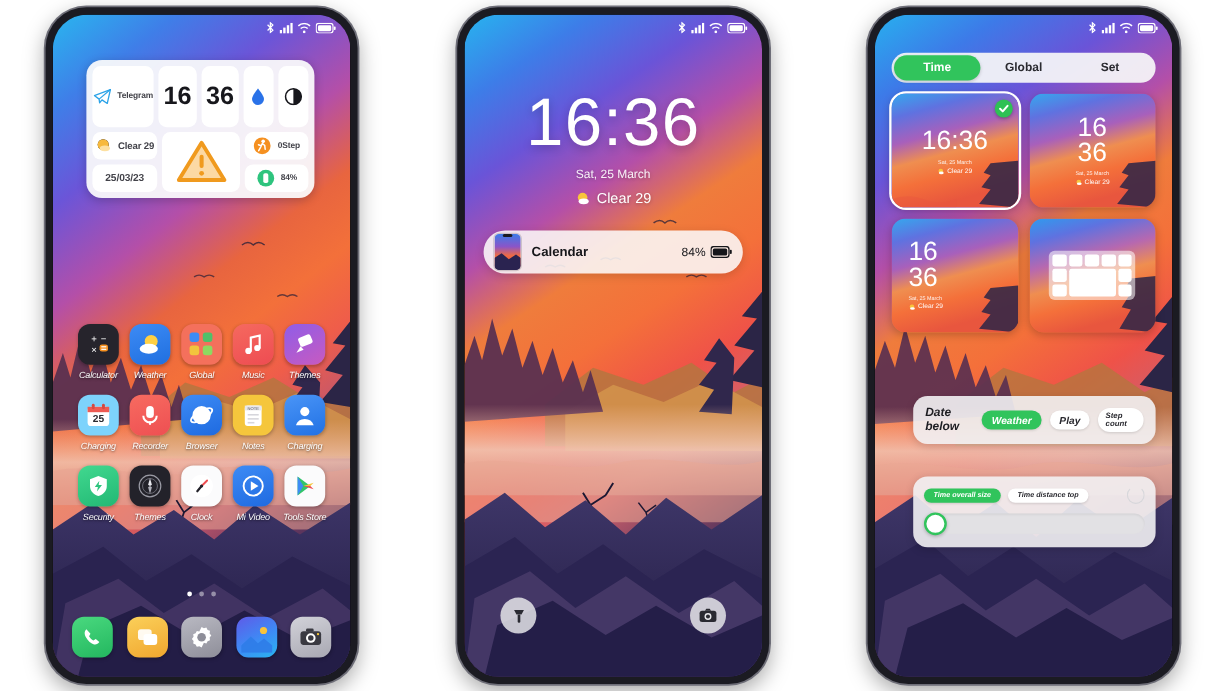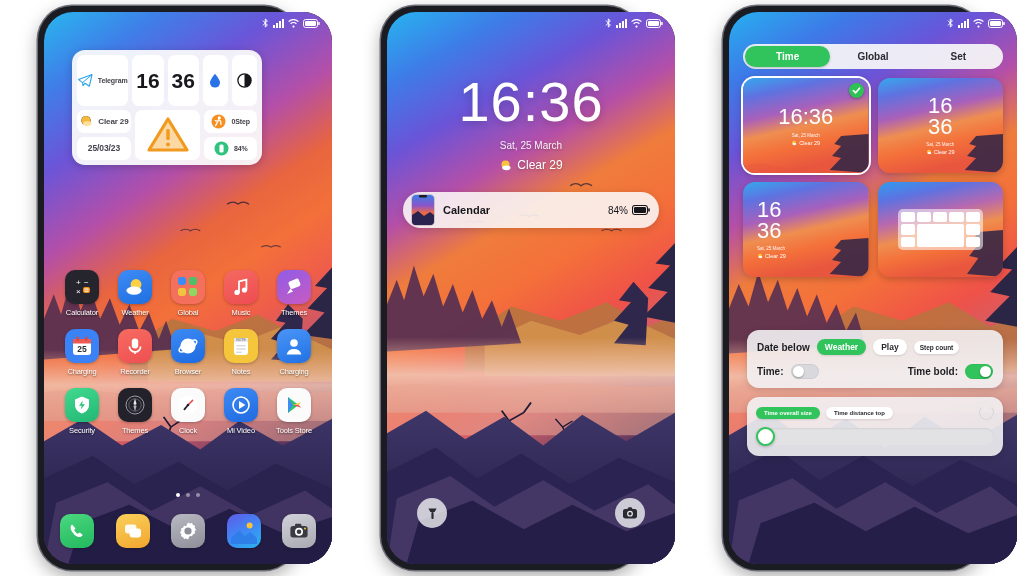--- a/index.html
+++ b/index.html
@@ -6,21 +6,21 @@
   body{
     width:1024px;height:576px;background:#ffffff;overflow:hidden;
     font-family:"Liberation Sans", sans-serif;
     -webkit-font-smoothing:antialiased;
   }
   .stage{position:relative;width:1024px;height:576px;background:#fff;}
 
   
   .phone{position:absolute;border-radius:34px;background:#1b1b22;
          box-shadow:0 0 0 1.5px #6e6e78, 0 6px 18px rgba(0,0,0,.35);padding:6px;}
-  .screen{position:relative;width:100%;height:100%;border-radius:29px;overflow:hidden;background:#000;padding-left:40px;}
+  .screen{position:relative;width:100%;height:100%;border-radius:29px;overflow:hidden;background:#000;}
   .phone-1{left:38px;top:6px;width:248px;height:552px;}
   .phone-2{left:381px;top:6px;width:248px;height:552px;}
   .phone-3{left:723px;top:6px;width:248px;height:552px;}
 
   
   .wall{position:absolute;inset:0;overflow:hidden;}
   .wall svg{position:absolute;left:0;top:0;width:100%;height:100%;display:block;}
 
   
   .statusbar{position:absolute;top:0;left:0;right:0;height:22px;display:flex;
@@ -41,21 +41,21 @@
 
   
   .appgrid{position:absolute;left:12px;right:12px;top:258px;z-index:15;
            display:flex;flex-direction:column;gap:12px;}
   .approw{display:flex;justify-content:space-between;padding:0 6px;}
   .app{width:40px;display:flex;flex-direction:column;align-items:center;gap:4px;}
   .appicon{width:34px;height:34px;border-radius:10px;display:flex;
            align-items:center;justify-content:center;position:relative;
            box-shadow:0 1px 3px rgba(0,0,0,.25);overflow:hidden;}
   .applabel{font-size:7.5px;color:#fff;text-shadow:0 1px 2px rgba(0,0,0,.6);
-            white-space:nowrap;letter-spacing:-.15px;}
+            white-space:nowrap;letter-spacing:-.15px;font-style:italic;}
 
   .pagedots{position:absolute;left:0;right:0;top:481px;display:flex;
             justify-content:center;gap:6px;z-index:15;}
   .dot{width:4px;height:4px;border-radius:50%;background:rgba(255,255,255,.45);}
   .dot.on{background:#fff;}
 
   .dock{position:absolute;left:10px;right:10px;bottom:16px;display:flex;
         justify-content:space-between;padding:0 6px;z-index:15;}
 
   
@@ -102,22 +102,22 @@
   .cc-inline{font-size:22px;color:#fff;font-weight:300;line-height:1;}
   .cc-stack{font-size:22px;color:#fff;font-weight:300;line-height:.95;text-align:center;}
   .cc-date{font-size:4.5px;color:rgba(255,255,255,.92);margin-top:5px;}
   .cc-w{font-size:5.5px;color:#fff;margin-top:2px;display:flex;align-items:center;gap:2px;}
   .cc-grid{width:68%;height:44%;background:rgba(255,255,255,.55);border-radius:5px;
            padding:3px;box-sizing:border-box;display:grid;gap:2px;
            grid-template-columns:repeat(5,1fr);grid-template-rows:repeat(3,1fr);}
   .gcell{background:#fff;border-radius:2px;}
   .g-big{grid-column:span 3;grid-row:span 2;}
 
-  .panel{position:absolute;left:18px;right:14px;background:rgba(242,241,243,.9);
-         border-radius:12px;z-index:15;box-shadow:0 2px 7px rgba(0,0,0,.15);}
+  .panel{position:absolute;left:32px;right:14px;background:rgba(242,241,243,.9);
+         border-radius:12px;z-index:15;box-shadow:0 2px 7px rgba(0,0,0,.15);font-style:italic;}
   .panel-a{top:318px;padding:9px 10px;display:flex;flex-direction:column;gap:9px;}
   .prow{display:flex;align-items:center;gap:7px;}
   .plabel{font-size:10px;color:#1d1d22;font-weight:600;}
   .chip{padding:3px 8px;border-radius:10px;background:#fff;font-size:8.5px;
         color:#2a2a30;font-weight:600;box-shadow:0 1px 2px rgba(0,0,0,.12);}
   .chip.on{background:#31c45c;color:#fff;}
   .chip.sm{font-size:6.5px;padding:3px 6px;}
   .toggle{width:28px;height:15px;border-radius:8px;background:#d9d9dd;position:relative;
           box-shadow:inset 0 0 0 1px rgba(0,0,0,.05);}
   .toggle .knob{position:absolute;top:2px;left:2px;width:11px;height:11px;
@@ -337,21 +337,21 @@
                   <rect x="6" y="4" width="11" height="8" rx="2" fill="#fff" transform="rotate(-22 11 8)"></rect>
                   <path d="M7.5 12.5 L4 18 L10 15.5 Z" fill="#fff"></path>
                 </svg>
             </div>
             <span class="applabel">Themes</span>
           </div>
         </div>
 
         <div class="approw">
           <div class="app">
-            <div class="appicon" style="background:#3b82f6">
+            <div class="appicon" style="background:#7dd3fc">
               <svg width="24" height="24" viewBox="0 0 24 24">
                   <rect x="3" y="5" width="18" height="16" rx="3" fill="#fff"></rect>
                   <rect x="3" y="5" width="18" height="4.5" fill="#ee5a52"></rect>
                   <rect x="6.5" y="2.5" width="2.4" height="4.5" rx="1.2" fill="#d44a42"></rect>
                   <rect x="15" y="2.5" width="2.4" height="4.5" rx="1.2" fill="#d44a42"></rect>
                   <text x="12" y="18" font-size="8.5" font-weight="bold" text-anchor="middle" fill="#2a2a30" font-family="Liberation Sans">25</text>
                 </svg>
             </div>
             <span class="applabel">Charging</span>
           </div>
@@ -830,30 +830,20 @@
 
       </div>
 
       <div class="panel panel-a">
         <div class="prow">
           <span class="plabel">Date below</span>
           <span class="chip on">Weather</span>
           <span class="chip">Play</span>
           <span class="chip sm">Step count</span>
         </div>
-        <div class="prow">
-          <span class="plabel">Time:</span>
-          <span class="toggle">
-              <span class="knob"></span>
-            </span>
-          <span class="plabel" style="margin-left:auto">Time bold:</span>
-          <span class="toggle on">
-              <span class="knob"></span>
-            </span>
-        </div>
       </div>
 
       <div class="panel panel-b">
         <div class="pb-top">
           <span class="chip on tiny">Time overall size</span>
           <span class="chip tiny">Time distance top</span>
           <span class="reset"></span>
         </div>
         <div class="slider">
           <span class="sknob"></span>

